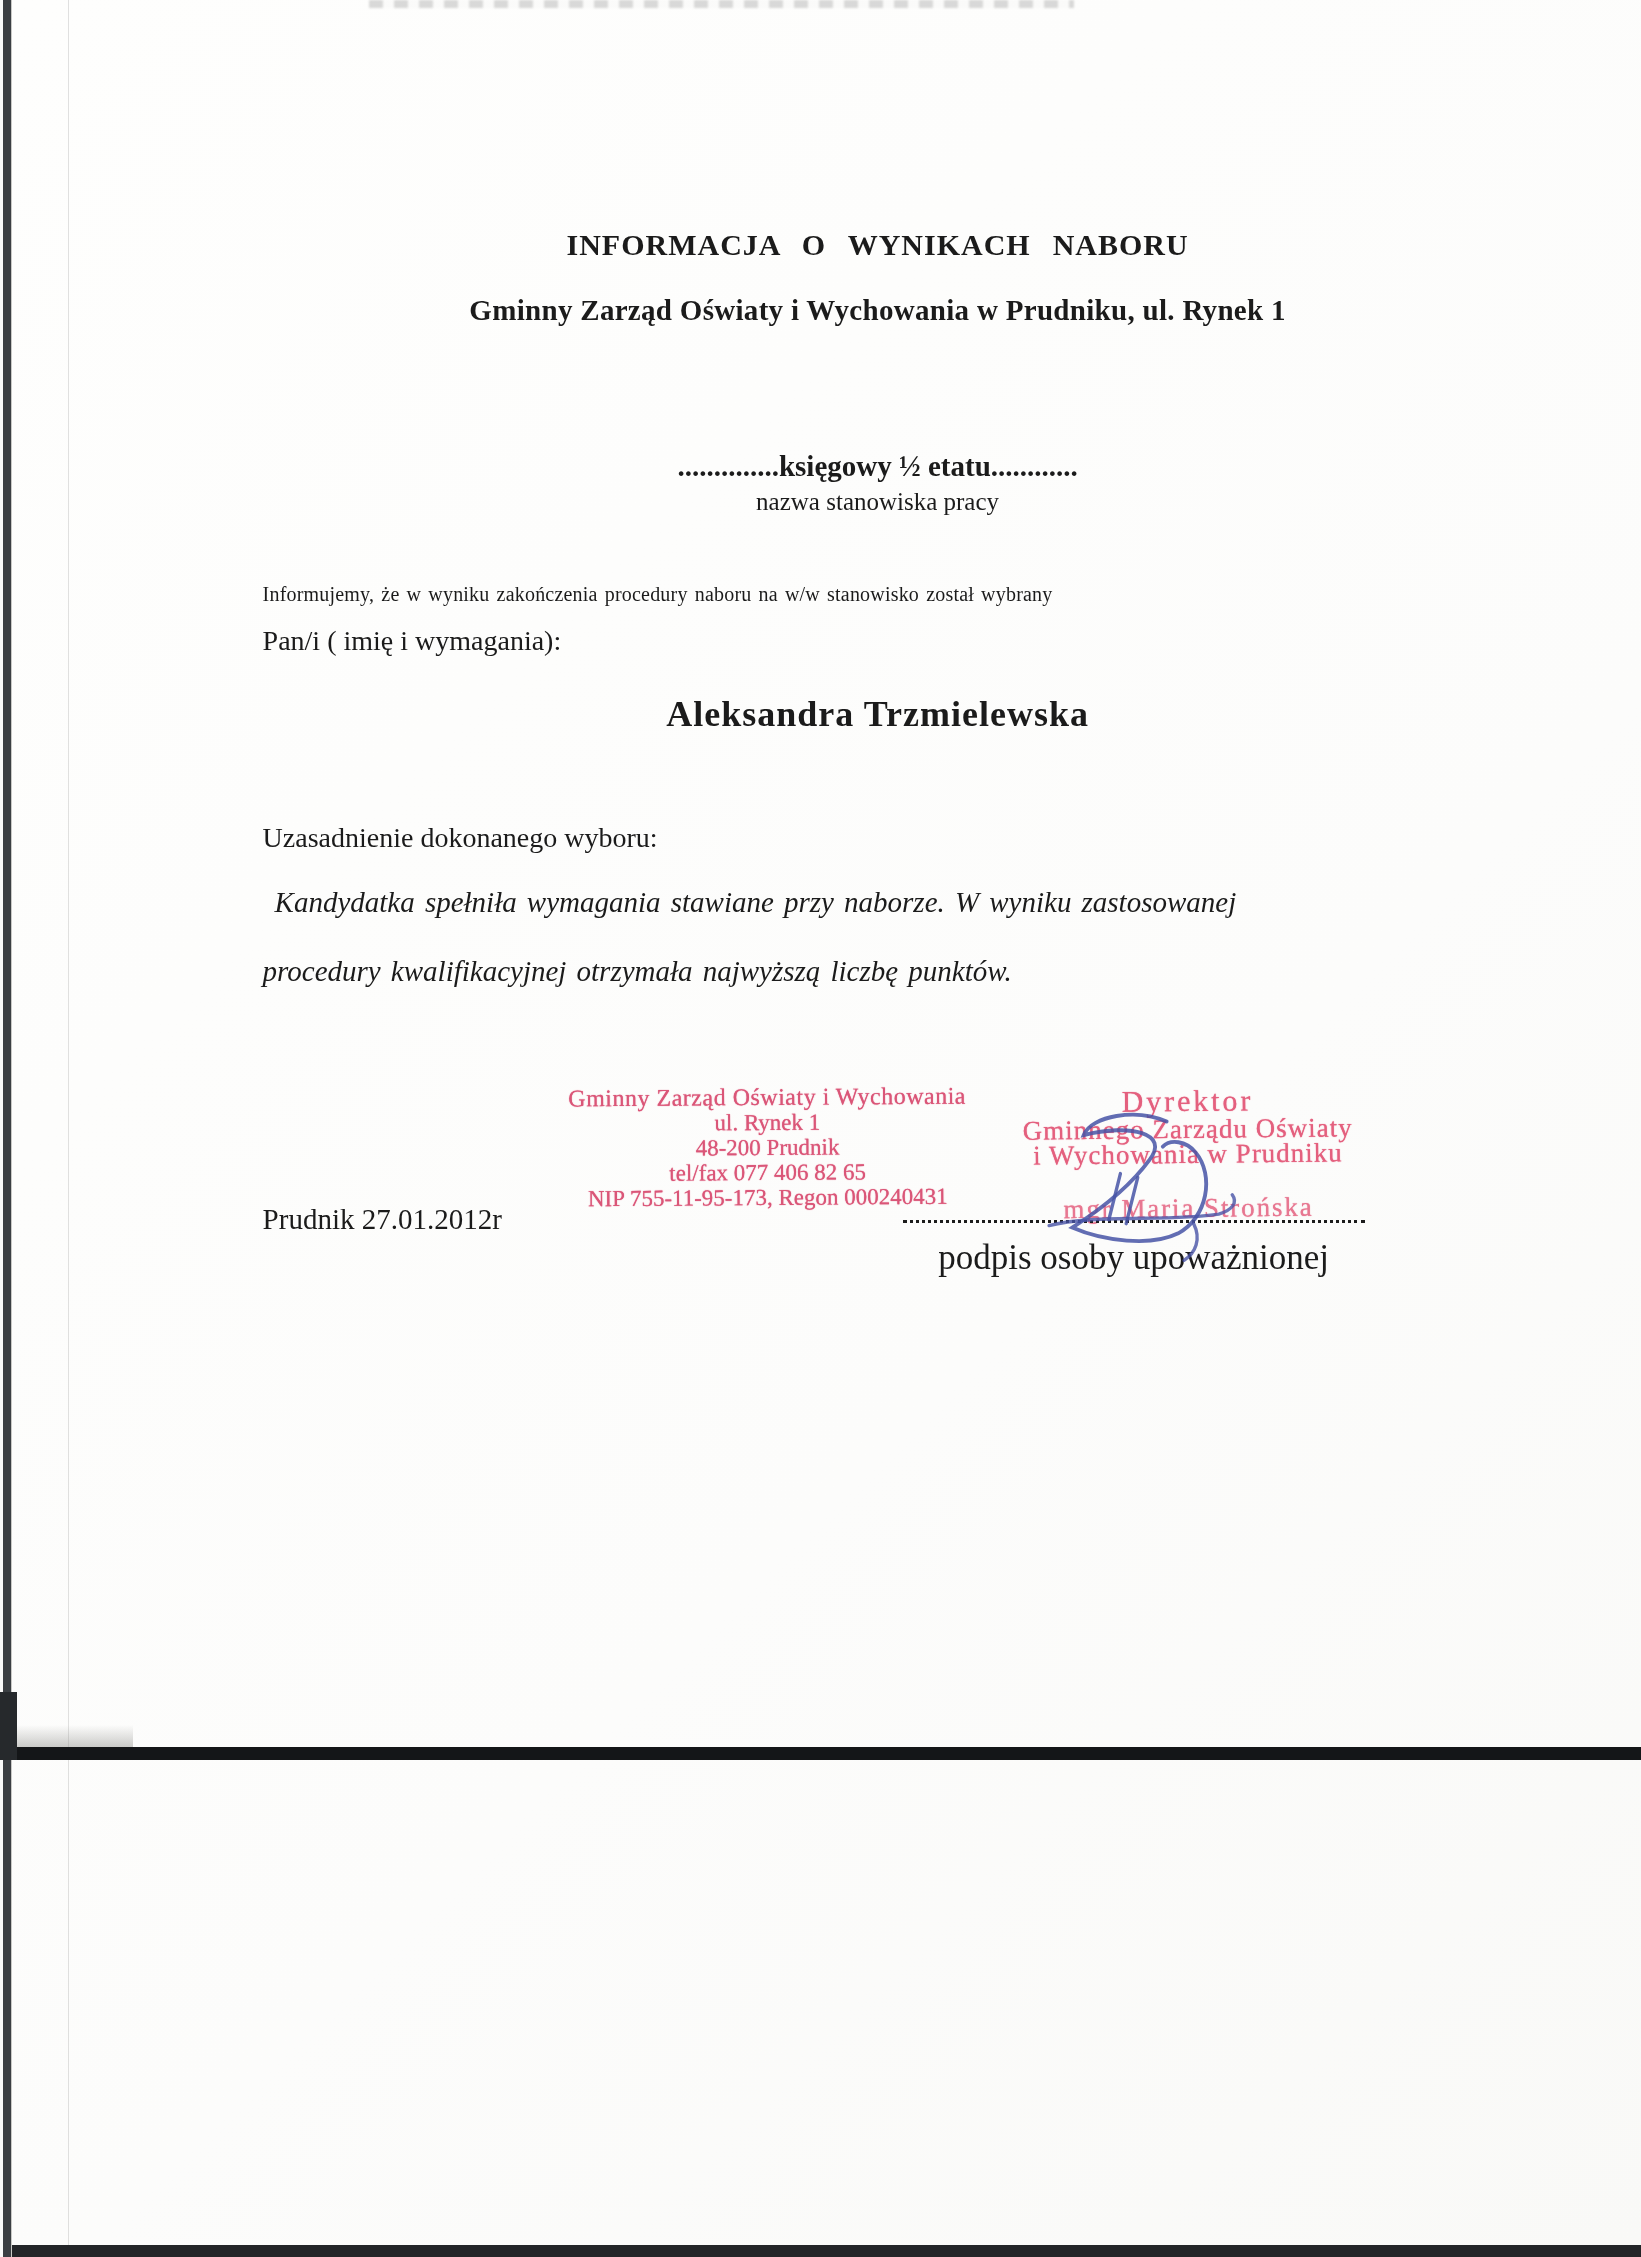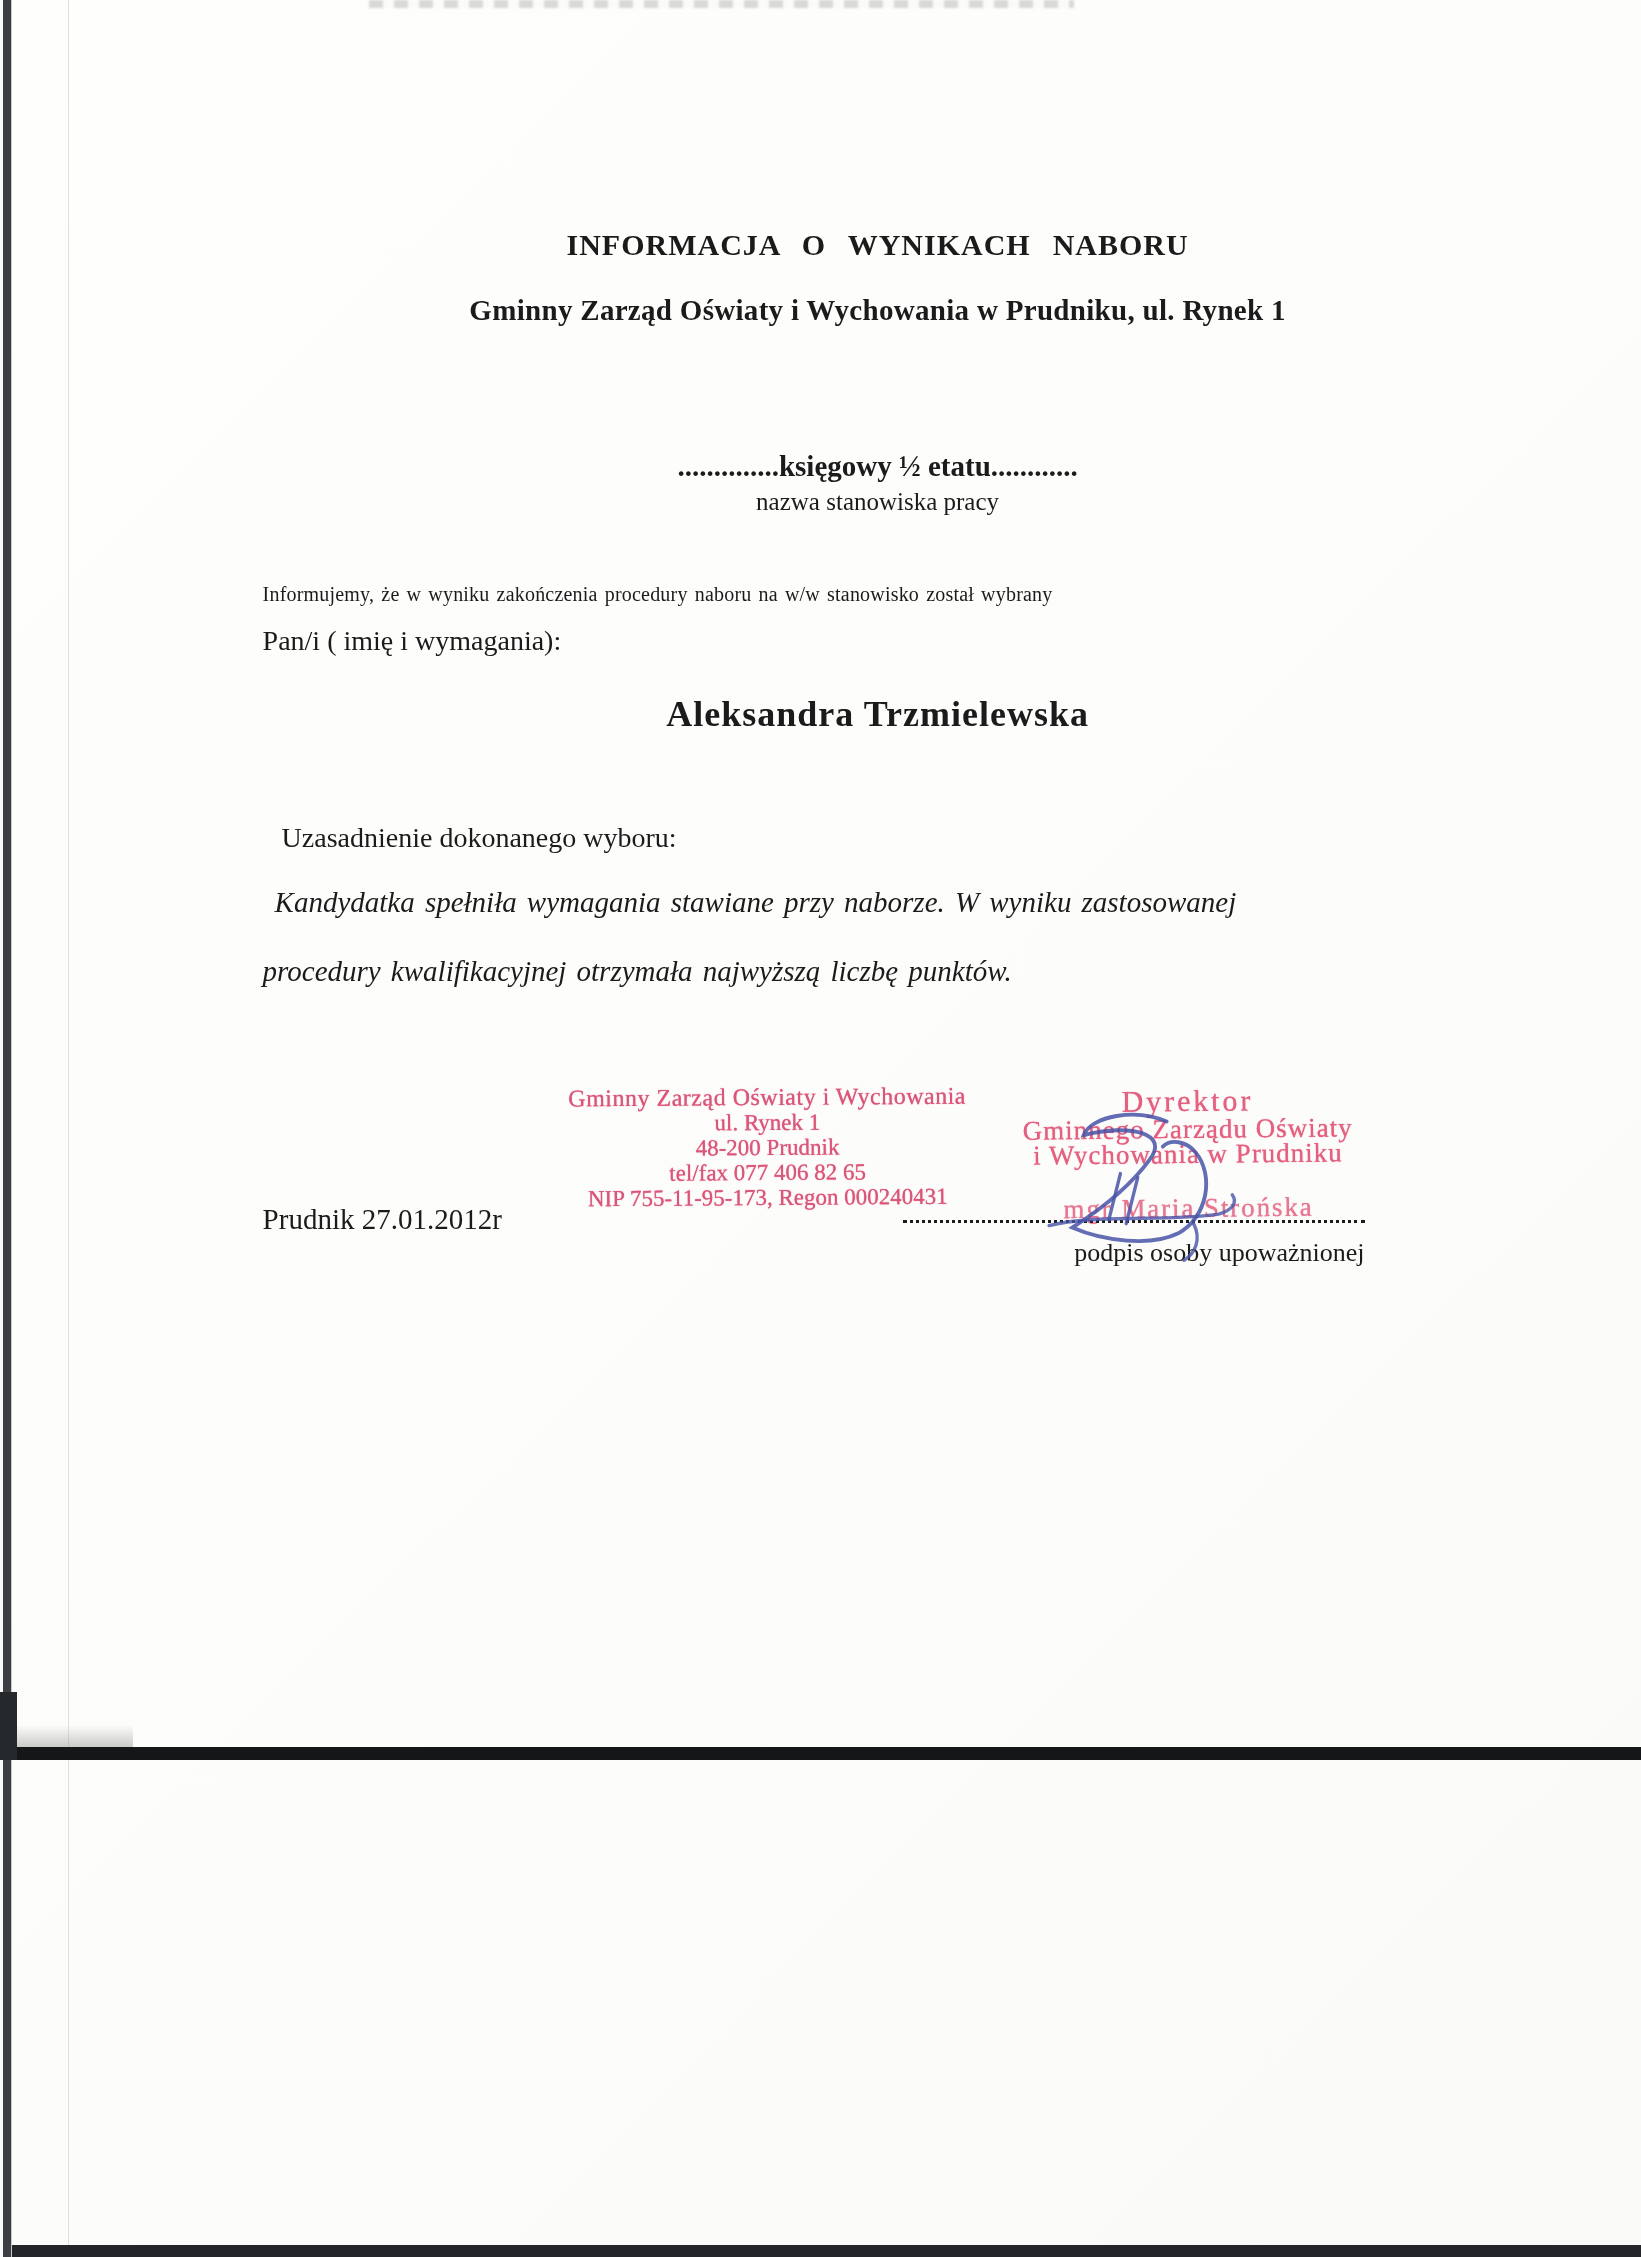--- a/index.html
+++ b/index.html
@@ -63,21 +63,21 @@
     top: 294px; font-size: 29px; font-weight: bold; letter-spacing: 0.3px;
   }
   .position-line { top: 450px; font-size: 29px; font-weight: bold; }
   .position-caption { top: 488px; font-size: 25px; }
 
   .intro-line1 { top: 583px; left: 251px; font-size: 20px; word-spacing: 1.9px; letter-spacing: 0.2px; }
   .intro-line2 { top: 625px; left: 251px; font-size: 28px; }
 
   .selected-name { top: 693px; font-size: 36px; font-weight: bold; letter-spacing: 1px; }
 
-  .justification-label { top: 822px; left: 251px; font-size: 28px; margin-left: 19px; }
+  .justification-label { top: 822px; left: 251px; font-size: 28px; }
   .just-line1 { top: 886px; left: 263px; font-size: 29px; font-style: italic; word-spacing: 2.9px; }
   .just-line2 { top: 955px; left: 251px; font-size: 29px; font-style: italic; word-spacing: 2.9px; }
 
   .place-date { top: 1203px; left: 251px; font-size: 29px; }
 
   
   .stamp { text-shadow: 0 0 1px currentColor; opacity: 0.92; }
   .office-stamp {
     top: 1085px; left: 555px; width: 401px; text-align: center;
     font-size: 23px; line-height: 25px;
@@ -91,21 +91,21 @@
   .director-stamp .d-title { font-size: 30px; line-height: 32px; letter-spacing: 2.9px; }
   .director-stamp .d-line { font-size: 27px; line-height: 25px; letter-spacing: 1px; }
   .director-stamp .d-name { font-size: 27px; margin-top: 26px; letter-spacing: 1.9px; opacity: 0.85; }
 
   .signature-svg { position: absolute; left: 1012px; top: 1106px; z-index: 2; }
 
   .sig-dotted-line {
     position: absolute; left: 891px; top: 1201px; width: 462px; height: 19.3px;
     border-bottom: 3.9px dotted #1c1c1c;
   }
-  .signature-caption { top: 1238px; left: 891px; width: 462px; text-align: right; font-size: 26px; }
+  .signature-caption { top: 1238px; left: 891px; width: 462px; text-align: center; font-size: 35px; }
 </style>
 </head>
 <body>
 
 <div class="scan">
 
   <div class="paper">
     <div class="artifact-vline"></div>
     <div class="artifact-topband"></div>
 

